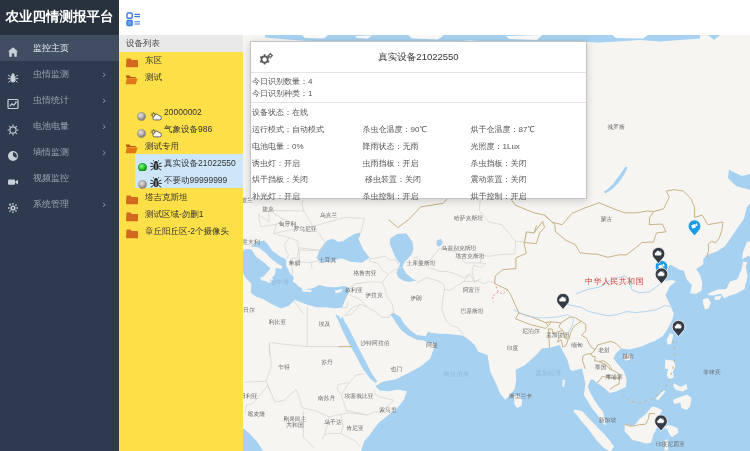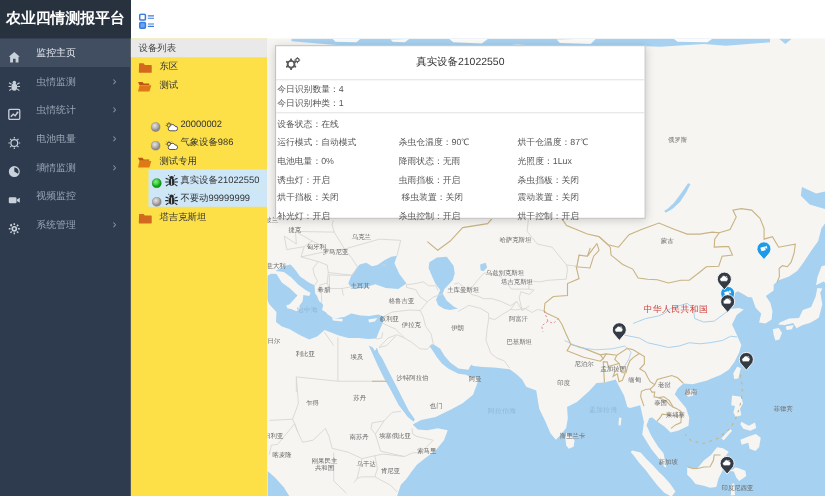--- a/index.html
+++ b/index.html
@@ -225,20 +225,32 @@
             </g>
             <rect x="5.6" y="3.6" width="0.8" height="5.6" fill="#cde7f8"></rect>
           </svg></span>
         <span class="tt" style="left:45px">不要动99999999</span>
       </div>
 <div class="trow" style="top:153.1px;">
         <span class="ti" style="left:7px;top:3px"><svg width="12" height="11" viewBox="0 0 12 11">
             <path d="M0.5 1.5 h4 l1.2 1.5 h5.8 a0.6 0.6 0 0 1 0.6 0.6 v6 a0.6 0.6 0 0 1 -0.6 0.6 h-10.9 a0.6 0.6 0 0 1 -0.6 -0.6 Z" fill="#d2691e"></path>
           </svg></span>
         <span class="tt" style="left:26px">塔吉克斯坦</span>
+      </div>
+<div class="trow" style="top:169.9px;">
+        <span class="ti" style="left:7px;top:3px"><svg width="12" height="11" viewBox="0 0 12 11">
+            <path d="M0.5 1.5 h4 l1.2 1.5 h5.8 a0.6 0.6 0 0 1 0.6 0.6 v6 a0.6 0.6 0 0 1 -0.6 0.6 h-10.9 a0.6 0.6 0 0 1 -0.6 -0.6 Z" fill="#d2691e"></path>
+          </svg></span>
+        <span class="tt" style="left:26px">测试区域-勿删1</span>
+      </div>
+<div class="trow" style="top:186.7px;">
+        <span class="ti" style="left:7px;top:3px"><svg width="12" height="11" viewBox="0 0 12 11">
+            <path d="M0.5 1.5 h4 l1.2 1.5 h5.8 a0.6 0.6 0 0 1 0.6 0.6 v6 a0.6 0.6 0 0 1 -0.6 0.6 h-10.9 a0.6 0.6 0 0 1 -0.6 -0.6 Z" fill="#d2691e"></path>
+          </svg></span>
+        <span class="tt" style="left:26px">章丘阳丘区-2个摄像头</span>
       </div>
   </div>
   <div id="map">
     <svg width="507" height="416" viewBox="243 35 507 416">
       <rect x="243" y="35" width="507" height="416" fill="#f6f5f2"></rect>
       <g id="arctic">
         <path d="M265,35 L700,35 L700,38.5 L660,41.5 L640,40 L600,42.5 L560,41 L524,43.5 L470,40.5 L432,43 L395,41 L345,43.5 L300,40.5 L265,37.5 Z" fill="#a7d1f0"></path>
         <path d="M302,35 L328,35 L324,38.5 L305,38 Z M408,35 L444,35 L438,39.5 L412,38.5 Z M506,36 L542,35 L537,40 L509,39 Z M612,35 L648,35 L643,38.5 L616,38 Z M355,36 L372,35.5 L368,38.5 L357,38 Z" fill="#fbfbfa"></path>
         <path d="M708,35 L720,35 L714,40 Z" fill="#a7d1f0"></path>
       </g>

